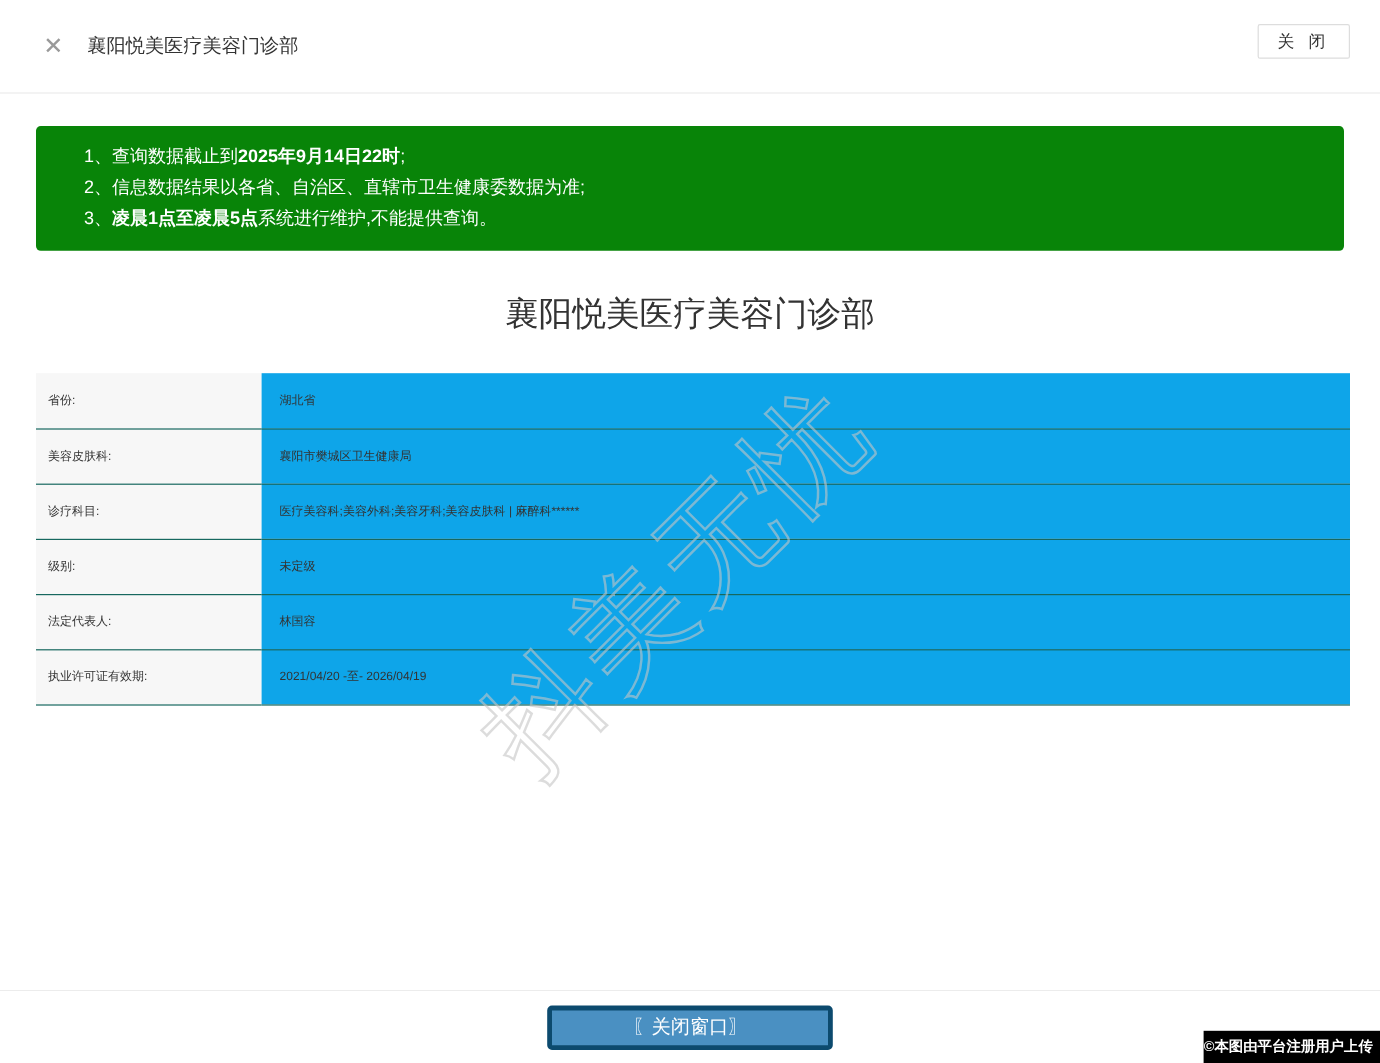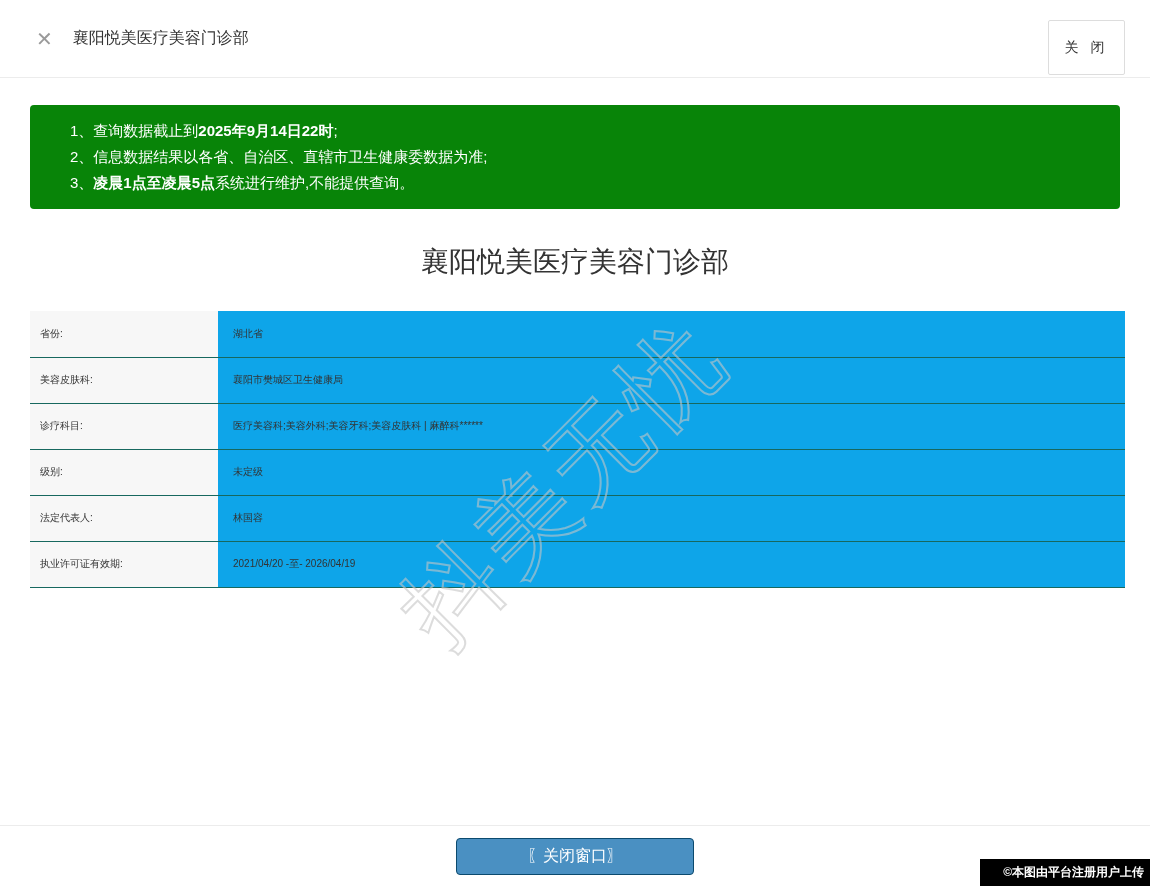--- a/index.html
+++ b/index.html
@@ -4,21 +4,21 @@
 <style>
   * { margin:0; padding:0; box-sizing:border-box; }
   html,body { width:1150px; height:886px; background:#fff; overflow:hidden;
     font-family:"Liberation Sans","DejaVu Sans",sans-serif; color:#333; }
 
   
   .topbar { position:relative; height:78px; background:#fff; border-bottom:1px solid #ececec;
     display:flex; align-items:center; }
   .topbar .x-icon { margin-left:36px; font-size:20px; color:#9a9a9a; cursor:pointer; line-height:1; }
   .topbar .win-title { margin-left:20px; font-size:16px; color:#333; }
-  .topbar .close-btn { position:absolute; right:25px; top:20px; width:77px; height:55px;
+  .topbar .close-btn { position:absolute; right:25px; top:20px; width:77px; height:29px;
     background:#fff; border:1px solid #ddd; border-radius:2px; font-size:14px; color:#333;
     letter-spacing:4px; cursor:pointer; font-family:inherit; }
 
   
   .notice { margin:27px 30px 0 30px; width:1090px; background:#088408; border-radius:4px;
     padding:13px 20px 13px 40px; color:#fff; font-size:15px; line-height:26px; }
   .notice .ln { white-space:nowrap; }
   .notice b { font-weight:bold; }
 
   
@@ -32,25 +32,25 @@
 
   
   .watermark { position:absolute; left:565px; top:485px; transform:translate(-50%,-50%) rotate(-45deg);
     font-size:96px; letter-spacing:6px; white-space:nowrap; color:transparent;
     -webkit-text-stroke:2px #c6c6c6; opacity:.6; pointer-events:none; z-index:5; }
 
   
   .footer-sep { position:absolute; left:0; top:825px; width:1150px; border-top:1px solid #ececec; }
   .footer { position:absolute; left:0; top:826px; width:1150px; height:60px; background:#fff;
     display:flex; align-items:center; justify-content:center; }
-  .close-window-btn { width:238px; height:37px; background:#4a90c2; border:1px solid #0c4a6e;
+  .close-window-btn { width:238px; height:37px; background:#4a90c2; border:4px solid #0c4a6e;
     border-radius:4px; color:#fff; font-size:16px; cursor:pointer; font-family:inherit; }
 
   .copyright { position:absolute; right:0; bottom:0; background:#000; color:#fff;
-    font-size:12px; font-weight:bold; padding:5px 6px 5px 23px; z-index:10;margin-left:28px; }
+    font-size:12px; font-weight:bold; padding:5px 6px 5px 0; z-index:10;margin-left:28px; }
 </style>
 </head>
 <body>
 
 <div class="topbar">
   <span class="x-icon">✕</span>
   <span class="win-title">襄阳悦美医疗美容门诊部</span>
   <button class="close-btn">关 闭</button>
 </div>
 

